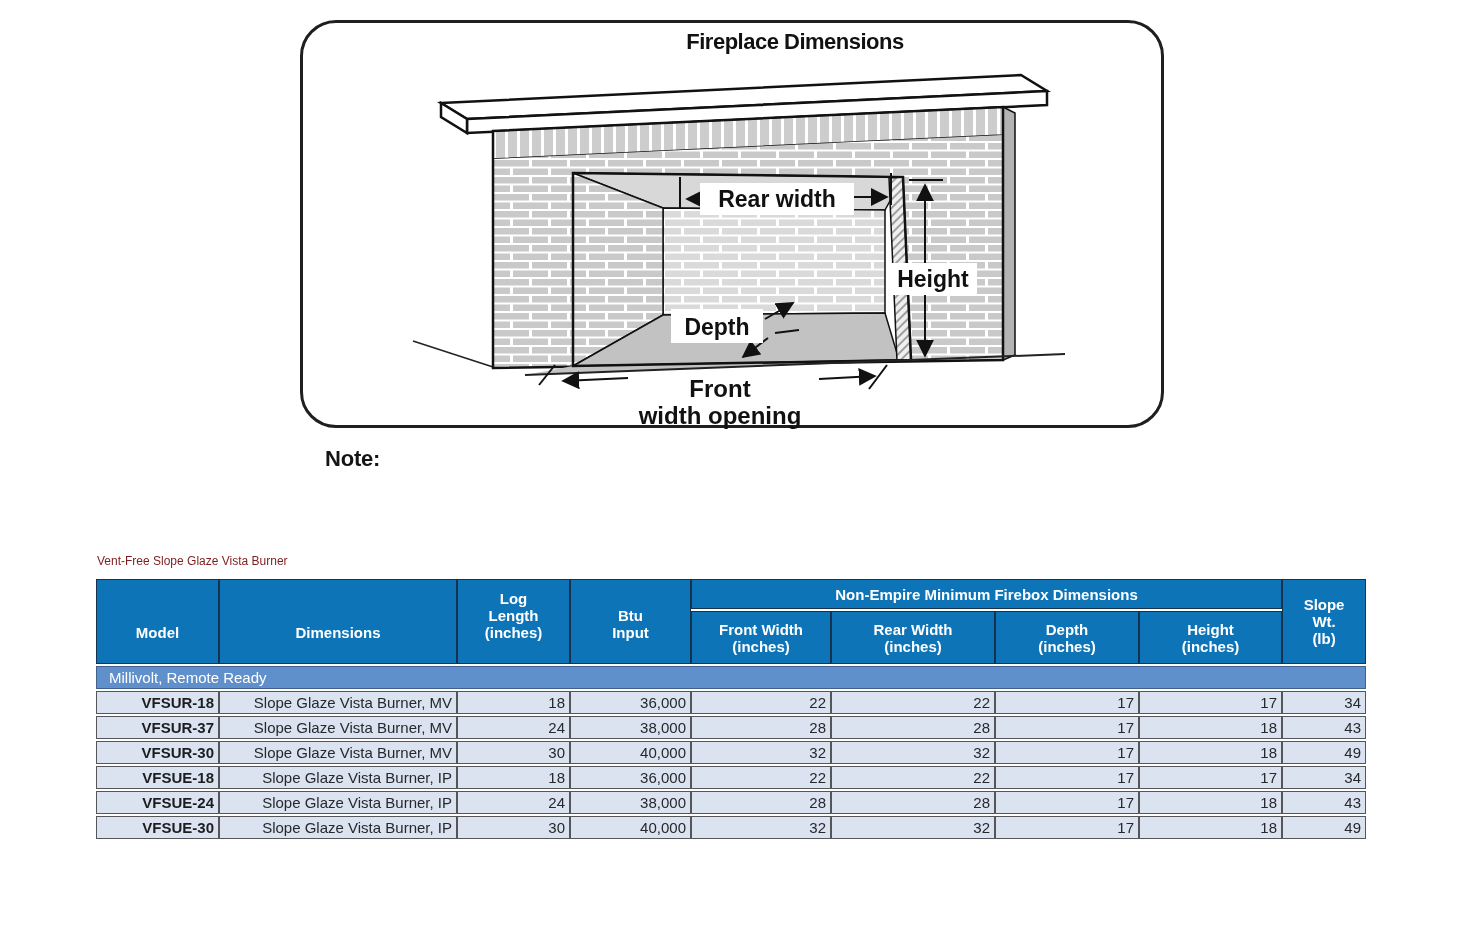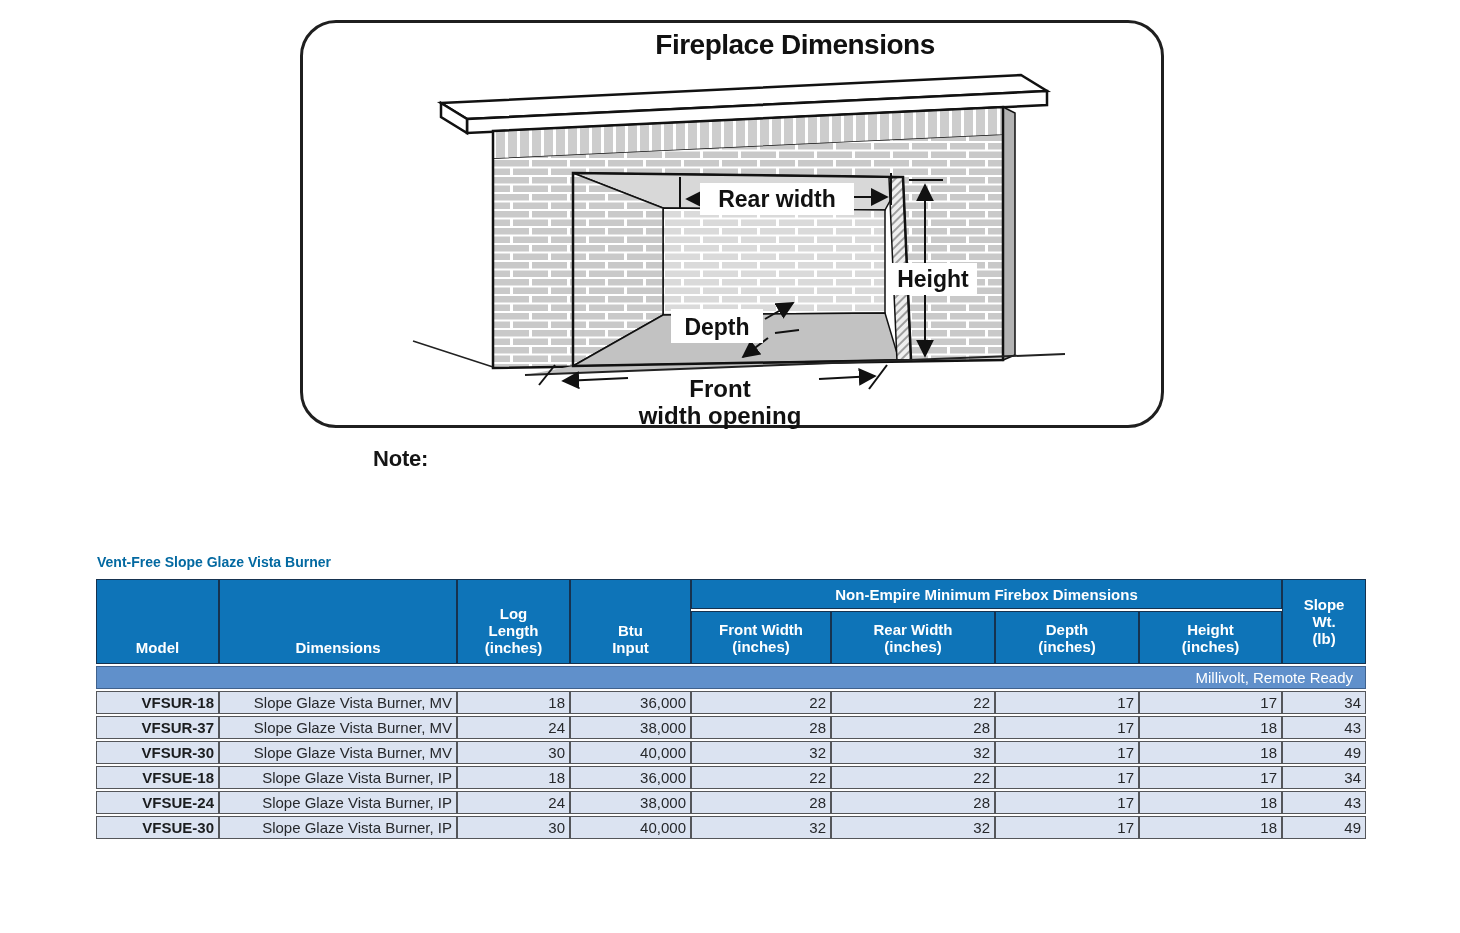--- a/index.html
+++ b/index.html
@@ -17,51 +17,51 @@
     font-family:"Liberation Sans",sans-serif;color:var(--ink);
   }
 
   
   .figure-box{
     position:absolute;left:300px;top:20px;width:864px;height:408px;
     border:3px solid #1f1f1f;border-radius:36px;background:#fff;
   }
   .figure-title{
     position:absolute;left:492px;top:6px;transform:translateX(-50%);
-    font-size:28px;font-weight:bold;letter-spacing:-0.5px;color:#111;white-space:nowrap;
+    font-size:22px;font-weight:bold;letter-spacing:-0.5px;color:#111;white-space:nowrap;
   }
   .figure-box svg{position:absolute;left:0;top:0;}
 
   
   .note{
     position:absolute;left:325px;top:443px;display:flex;gap:17px;
-    font-size:22px;line-height:31px;color:#151515;letter-spacing:-0.2px;margin-left:48px;
+    font-size:22px;line-height:31px;color:#151515;letter-spacing:-0.2px;
   }
   .note-label{font-weight:bold;}
   .note-text{white-space:pre-line;}
 
   
   .table-title{
-    position:absolute;left:97px;top:554px;font-size:14px;font-weight:bold;color:#0369a1;
+    position:absolute;left:97px;top:554px;font-size:12px;font-weight:normal;color:#7f1d1d;
   }
   .spec-table-wrap{position:absolute;left:96px;top:577px;}
   table.spec{
     width:1270px;table-layout:fixed;border-collapse:separate;border-spacing:0 2px;
   }
   table.spec th,table.spec td{overflow:hidden;}
   th.h{
     background:var(--header-blue);color:#fff;font-weight:bold;font-size:15px;line-height:17px;
     border:1px solid var(--header-line);white-space:pre-line;padding:0 4px;
   }
-  th.h-bottom{vertical-align:bottom;padding-bottom:7px;}
+  th.h-bottom{vertical-align:bottom;padding-bottom:22px;}
   th.h-mid{vertical-align:middle;}
   tr.hrow1{height:30px;}
   tr.hrow2{height:53px;}
   td.section-row{
-    background:var(--section-blue);color:#fff;font-size:15px;text-align:right;
+    background:var(--section-blue);color:#fff;font-size:15px;text-align:left;
     padding:2px 12px;border:1px solid #40618c;height:21px;
   }
   td.c{
     background:var(--row-blue);border:1px solid var(--body-line);
     font-size:15px;color:#26282B;text-align:right;height:23px;padding:0 4px;
   }
   td.c-model{font-weight:bold;color:#1b1d1f;}
 </style>
 </head>
 <body>

